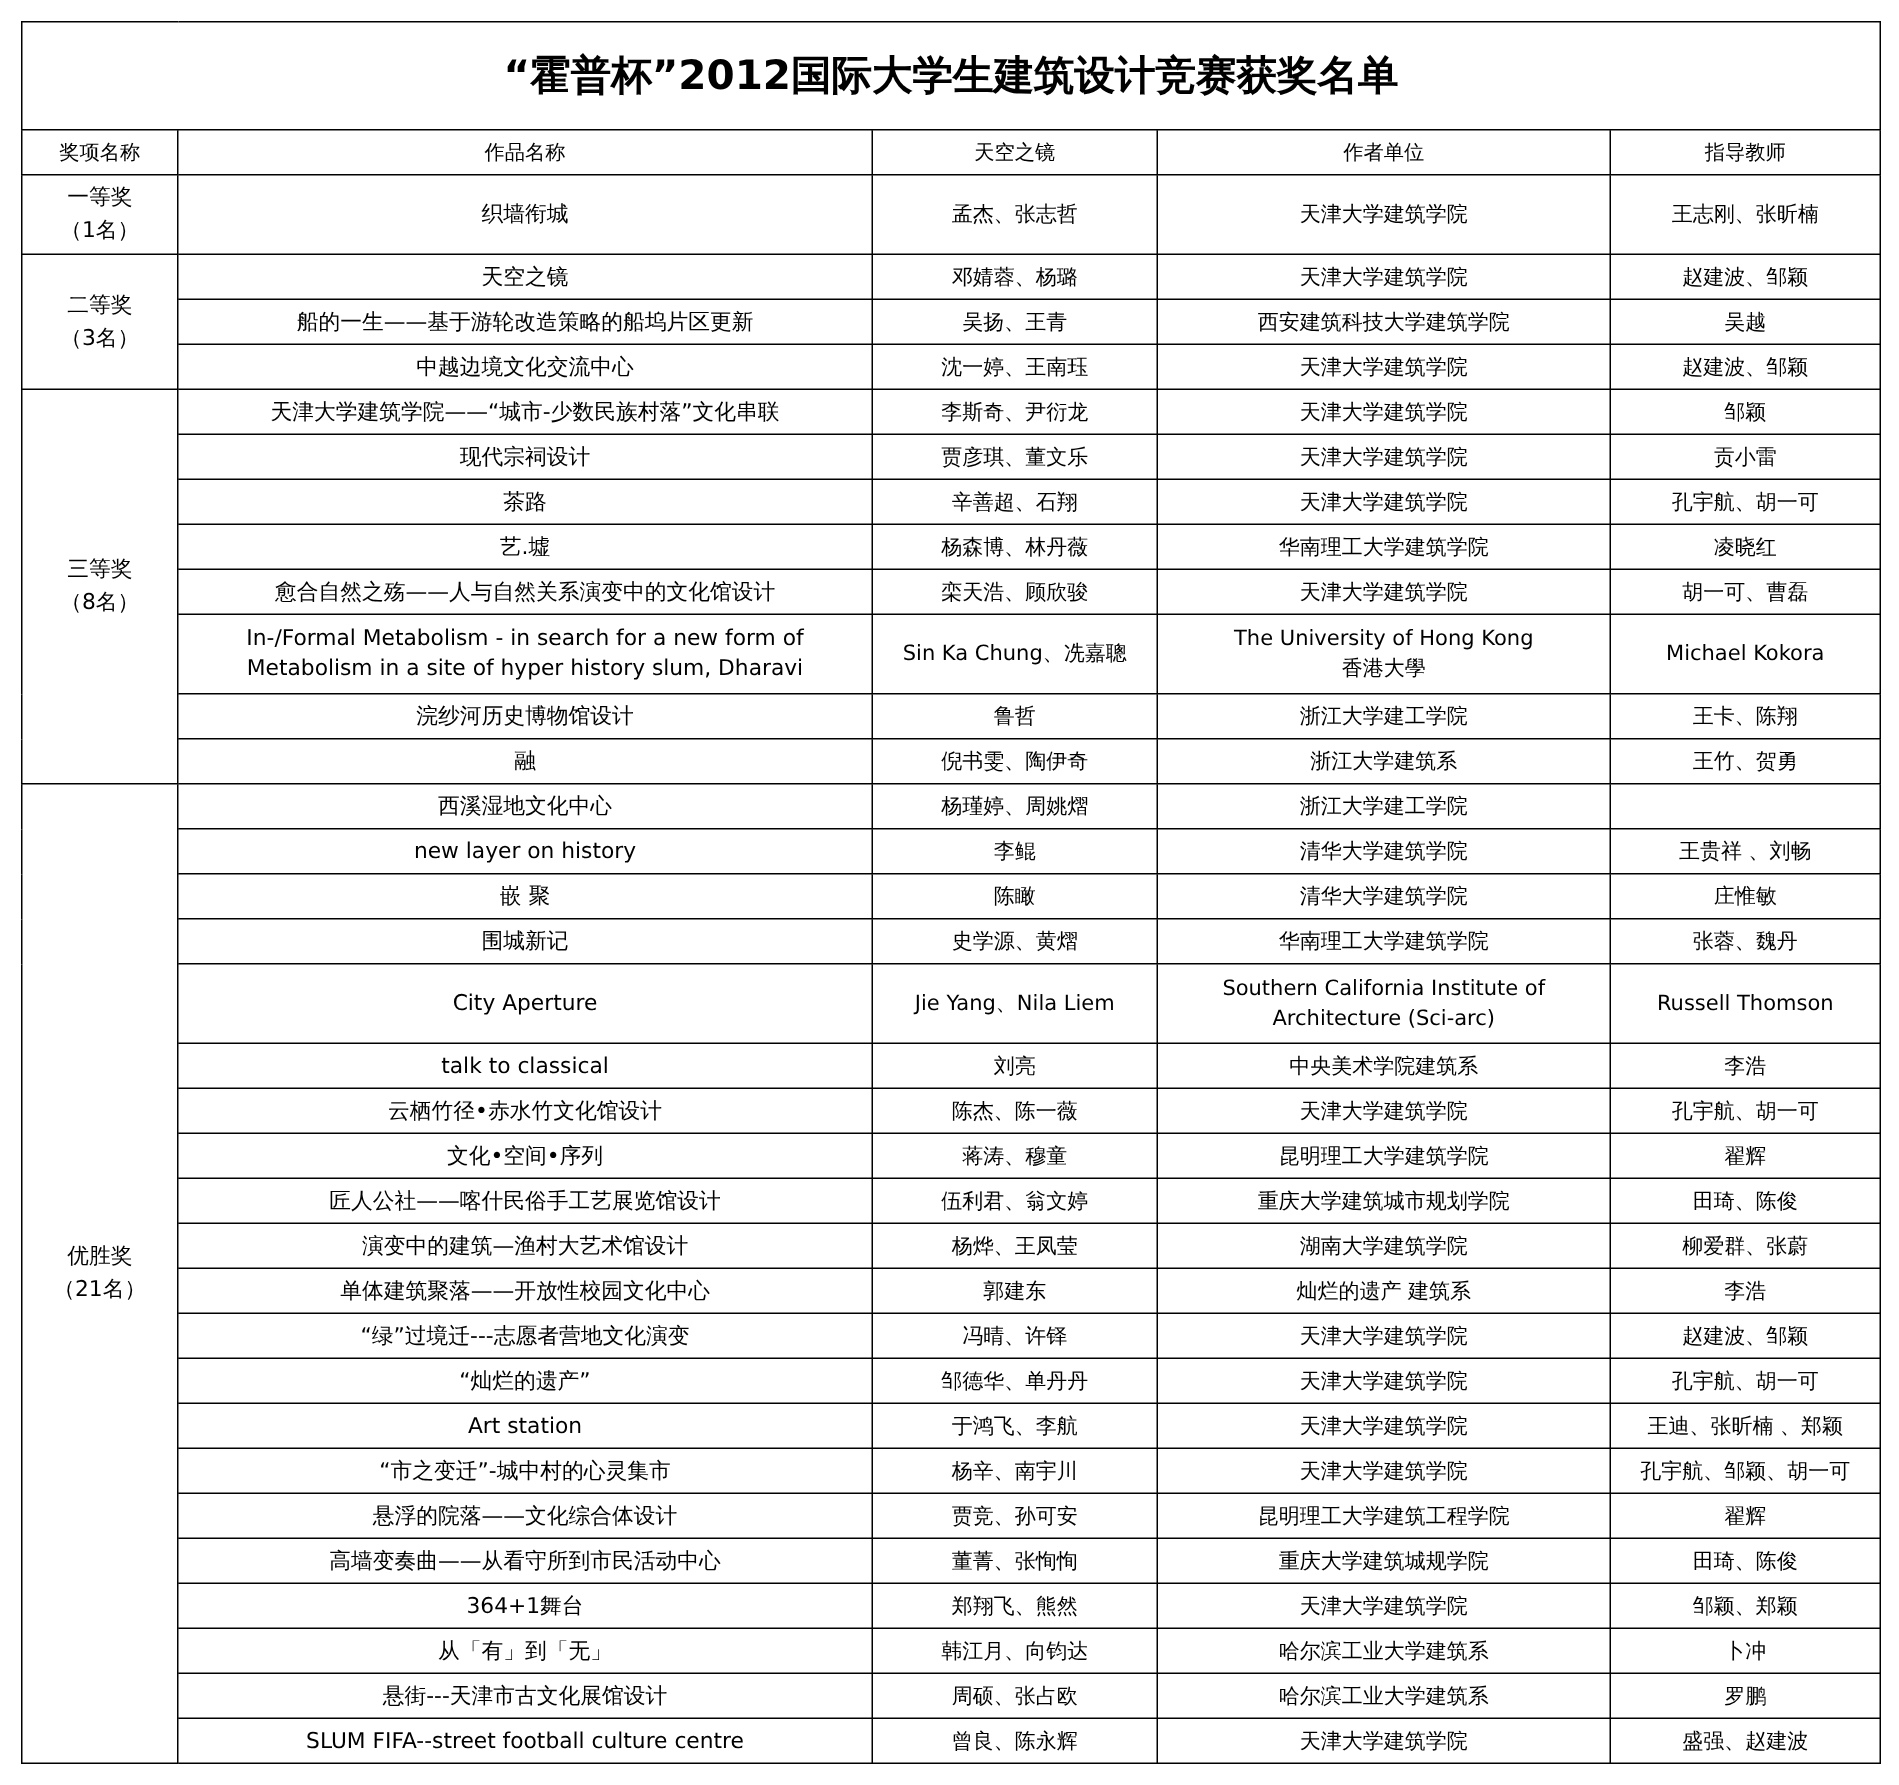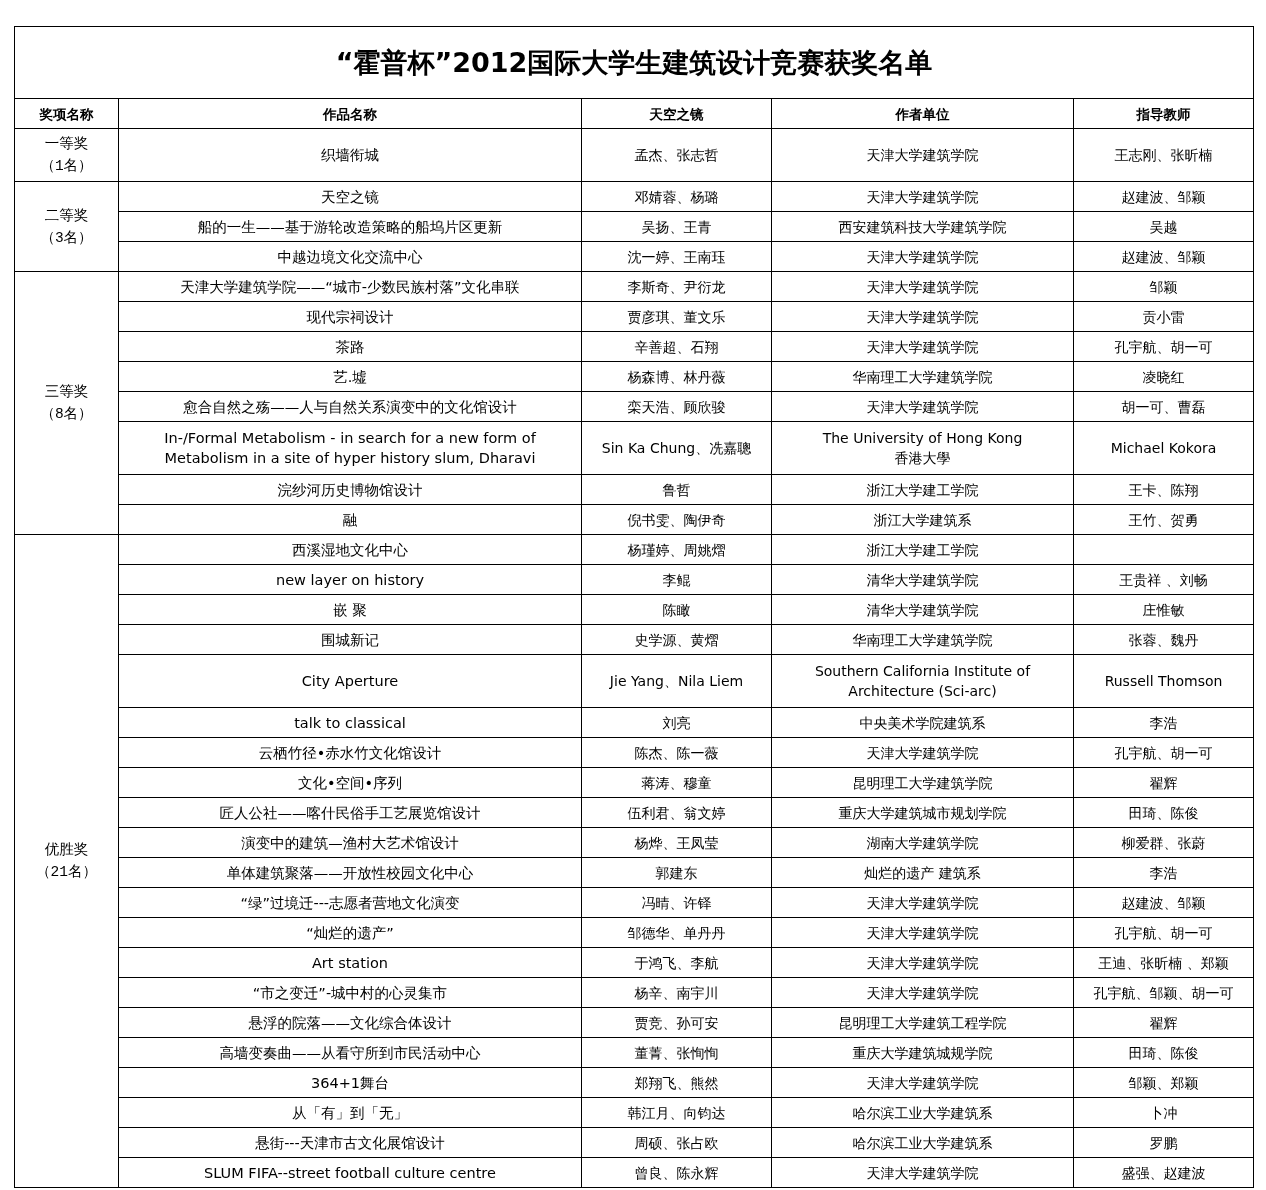--- a/index.html
+++ b/index.html
@@ -1,29 +1,29 @@
 <!DOCTYPE html>
 <html><head>
 <meta charset="utf-8">
 <style>
   html, body { margin: 0; padding: 0; background: #ffffff; }
   body { width: 1266px; height: 1190px; position: relative; overflow: hidden;
          font-family: "DejaVu Sans", "Liberation Sans", sans-serif; color: #000; }
   table.awards {
-    position: absolute; left: 14px; top: 26px;
+    position: absolute; left: 14px; top: 14px;
     width: 1239px; border-collapse: collapse; table-layout: fixed;
   }
   table.awards td, table.awards th {
     border: 1.5px solid #000; text-align: center; vertical-align: middle;
     padding: 0 4px; font-size: 14px; line-height: 20px; overflow: hidden;
   }
   .title-cell { height: 71px; font-size: 27px !important; font-weight: bold; letter-spacing: 0px; }
-  th { font-weight: bold; font-size: 13.5px !important; height: 29px; }
+  th { font-weight: normal; font-size: 13.5px !important; height: 29px; }
   td.work { font-weight: normal; font-size: 14.5px !important; }
-  td.award { font-size: 14.5px !important; line-height: 22px !important; font-family: Liberation Mono, monospace; }
+  td.award { font-size: 14.5px !important; line-height: 22px !important; }
   tr.r30 td { height: 29px; }
   tr.r53 td { height: 52px; }
   .award-name, .award-count { display: block; }
   .line { display: block; }
 </style>
 </head>
 <body>
 
 <table class="awards">
   <colgroup>

